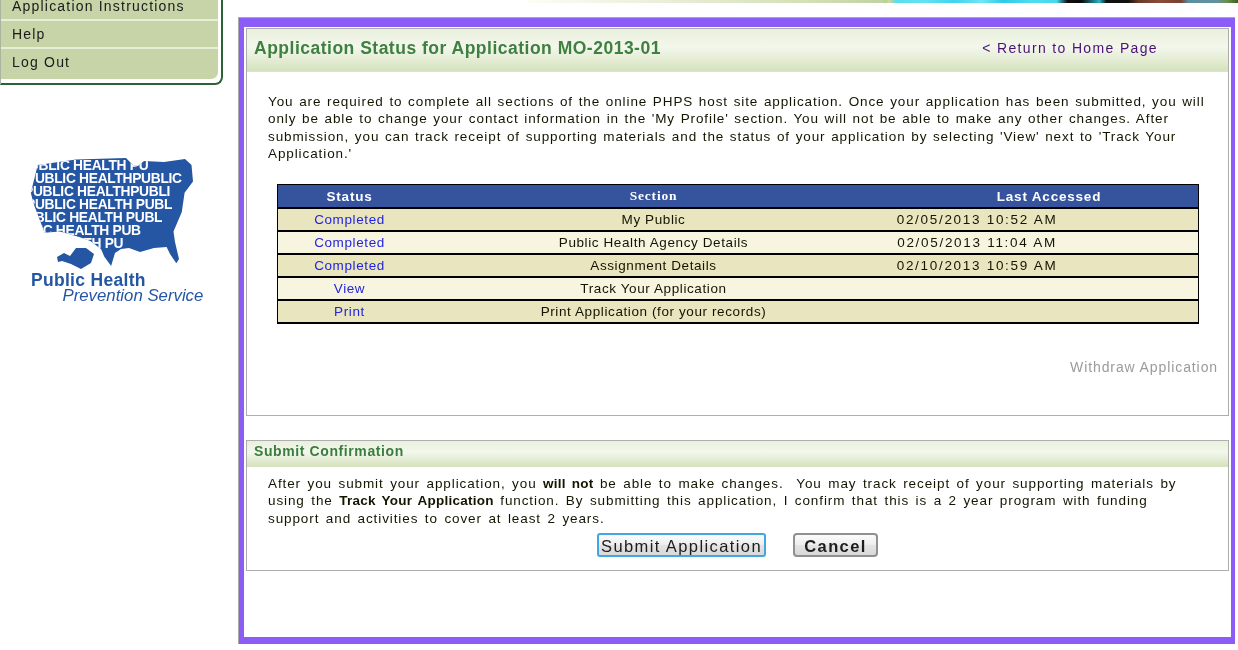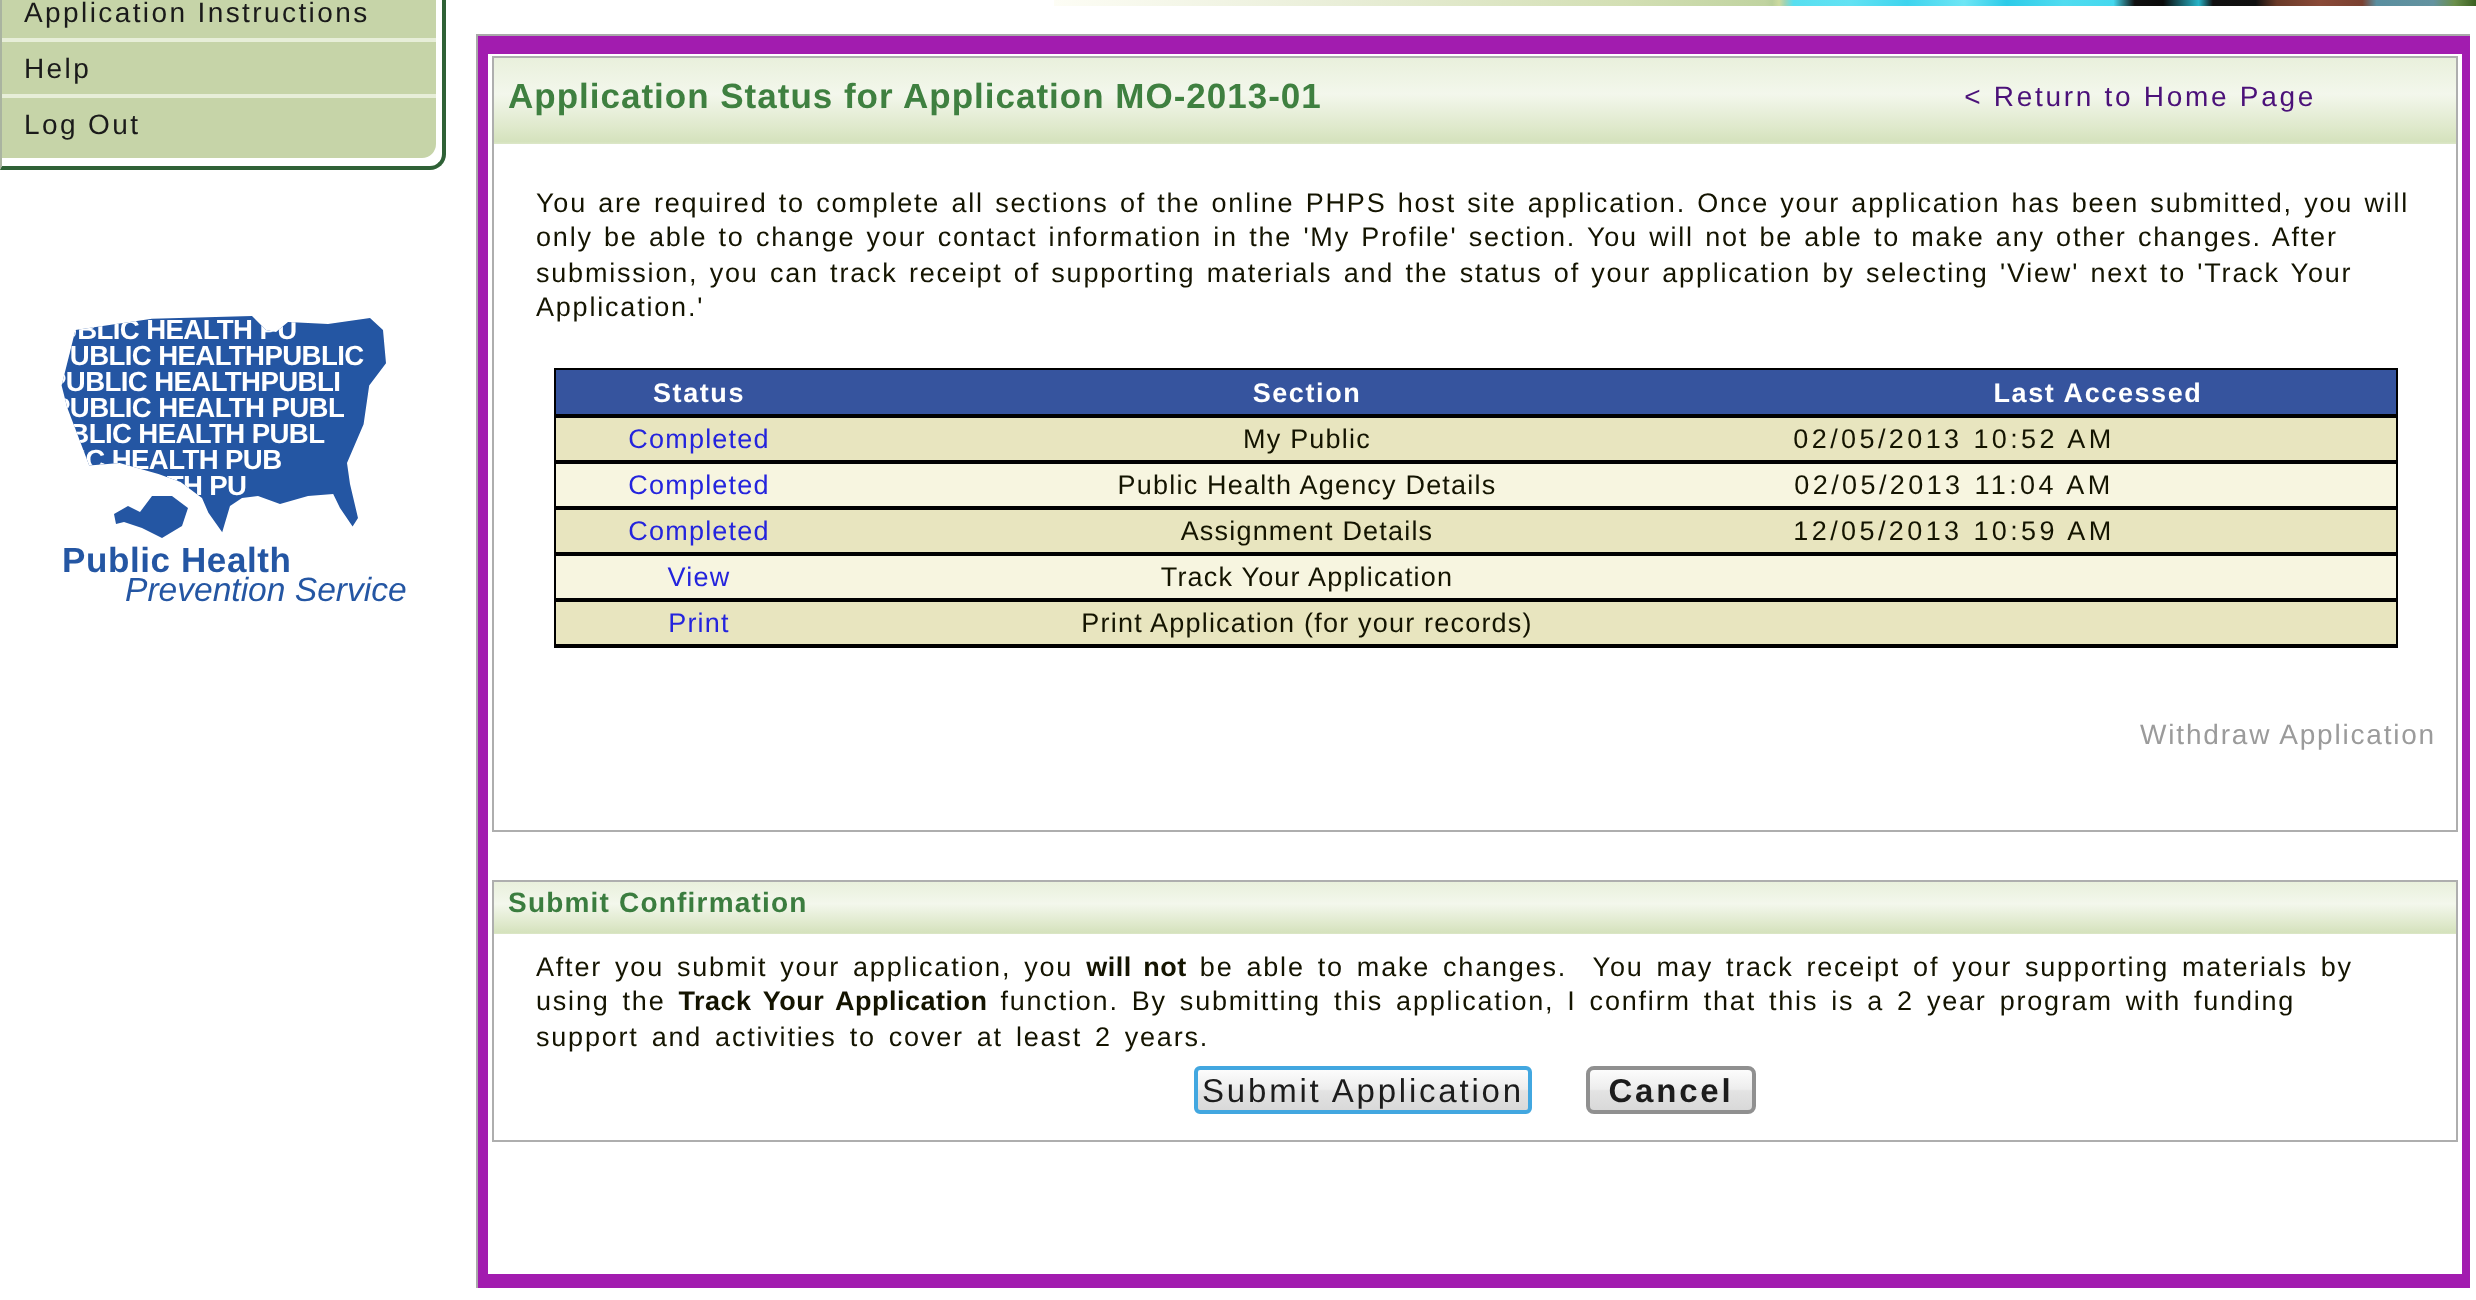--- a/index.html
+++ b/index.html
@@ -23,21 +23,21 @@
   border-bottom-right-radius:8px;padding:0 3px 4px 0;}
 #menuin{background:#c6d4a8;border-bottom-right-radius:7px;padding-bottom:4px;}
 #menu .item{font-size:14px;color:#1a1a1a;padding:4px 11px;height:18px;line-height:18px;letter-spacing:1.2px;}
 #menu .item + .item{border-top:2px solid #e7eed8;}
 
 
 #logo{left:24px;top:150px;width:195px;height:158px;}
 
 
 #outer{left:238px;top:17px;width:996px;height:626px;
-  background:#a21caf;
+  background:#8b5cf6;
   border-top:1px solid #a9a9a9;border-left:1px solid #a9a9a9;}
 #wrap{position:absolute;left:5px;top:9px;width:987px;height:610px;background:#fff;}
 
 .panel{position:absolute;left:2px;width:981px;border:1px solid #aeaeae;background:#fff;}
 #box1{top:1px;height:386px;}
 #box2{top:413px;height:129px;}
 .bar{background:linear-gradient(#e9f0dc, #f3f7ec 42%, #dfe9cc 80%, #d5e2bd 97%, #dce7c8);}
 #box1 .bar{height:43px;position:relative;}
 #box2 .bar{height:26px;position:relative;}
 #t1{position:absolute;left:7px;top:9px;font-size:17.5px;font-weight:bold;color:#3f8040;letter-spacing:0.5px;}
@@ -113,37 +113,37 @@
   <div class="panel" id="box1">
     <div class="bar">
       <span id="t1">Application Status for Application MO-2013-01</span>
       <span id="ret">&lt; Return to Home Page</span>
     </div>
     <div class="para" id="p1">You are required to complete all sections of the online PHPS host site application. Once your application has been submitted, you will only be able to change your contact information in the 'My Profile' section. You will not be able to make any other changes. After submission, you can track receipt of supporting materials and the status of your application by selecting 'View' next to 'Track Your Application.'</div>
     <table id="tbl">
       <tbody>
             <tr>
               <th style="width:143px;">Status</th>
-              <th style="width:465px;">Section</th>
+              <th style="width:465px;font-family:Liberation Serif, serif;">Section</th>
               <th class="la">Last Accessed</th>
             </tr>
       <tr class="a">
               <td><a href="#">Completed</a></td>
               <td>My Public</td>
               <td class="dt"><span>02/05/2013 10:52 AM</span></td>
             </tr>
       <tr class="b">
               <td><a href="#">Completed</a></td>
               <td>Public Health Agency Details</td>
               <td class="dt"><span>02/05/2013 11:04 AM</span></td>
             </tr>
       <tr class="a">
               <td><a href="#">Completed</a></td>
               <td>Assignment Details</td>
-              <td class="dt"><span>12/05/2013 10:59 AM</span></td>
+              <td class="dt"><span>02/10/2013 10:59 AM</span></td>
             </tr>
       <tr class="b">
               <td><a href="#">View</a></td>
               <td>Track Your Application</td>
               <td></td>
             </tr>
       <tr class="a">
               <td><a href="#">Print</a></td>
               <td>Print Application (for your records)</td>
               <td></td>

